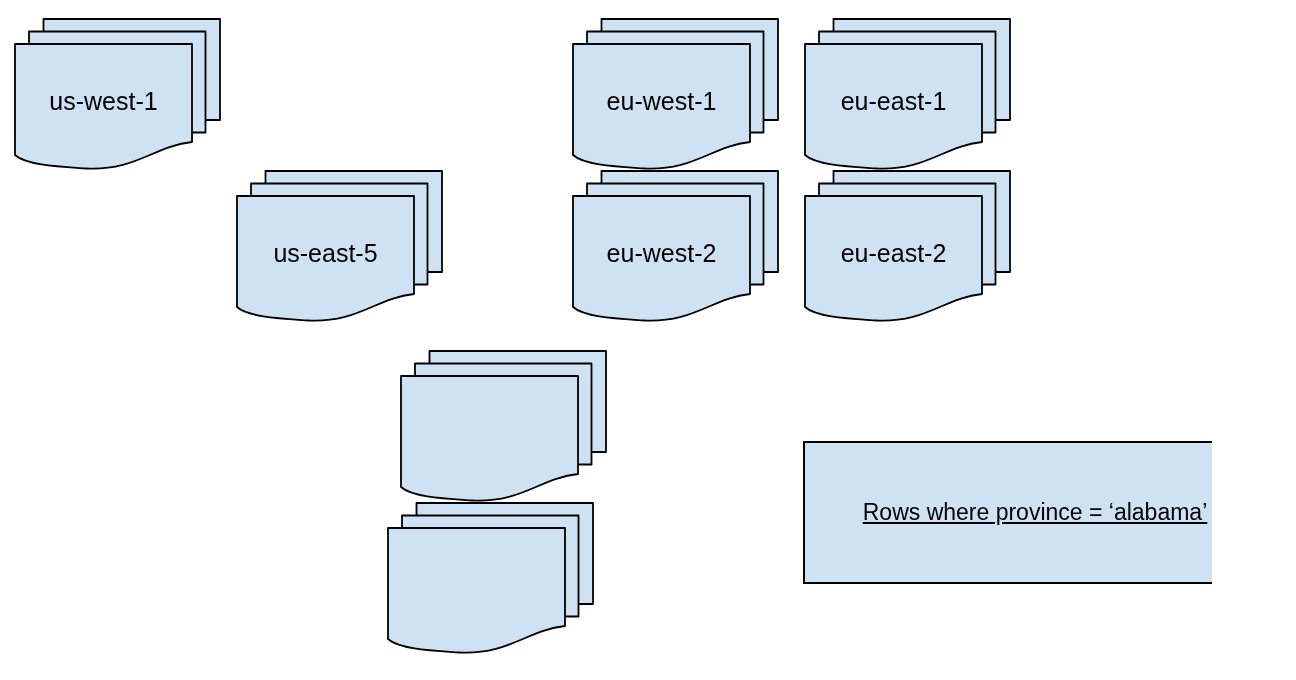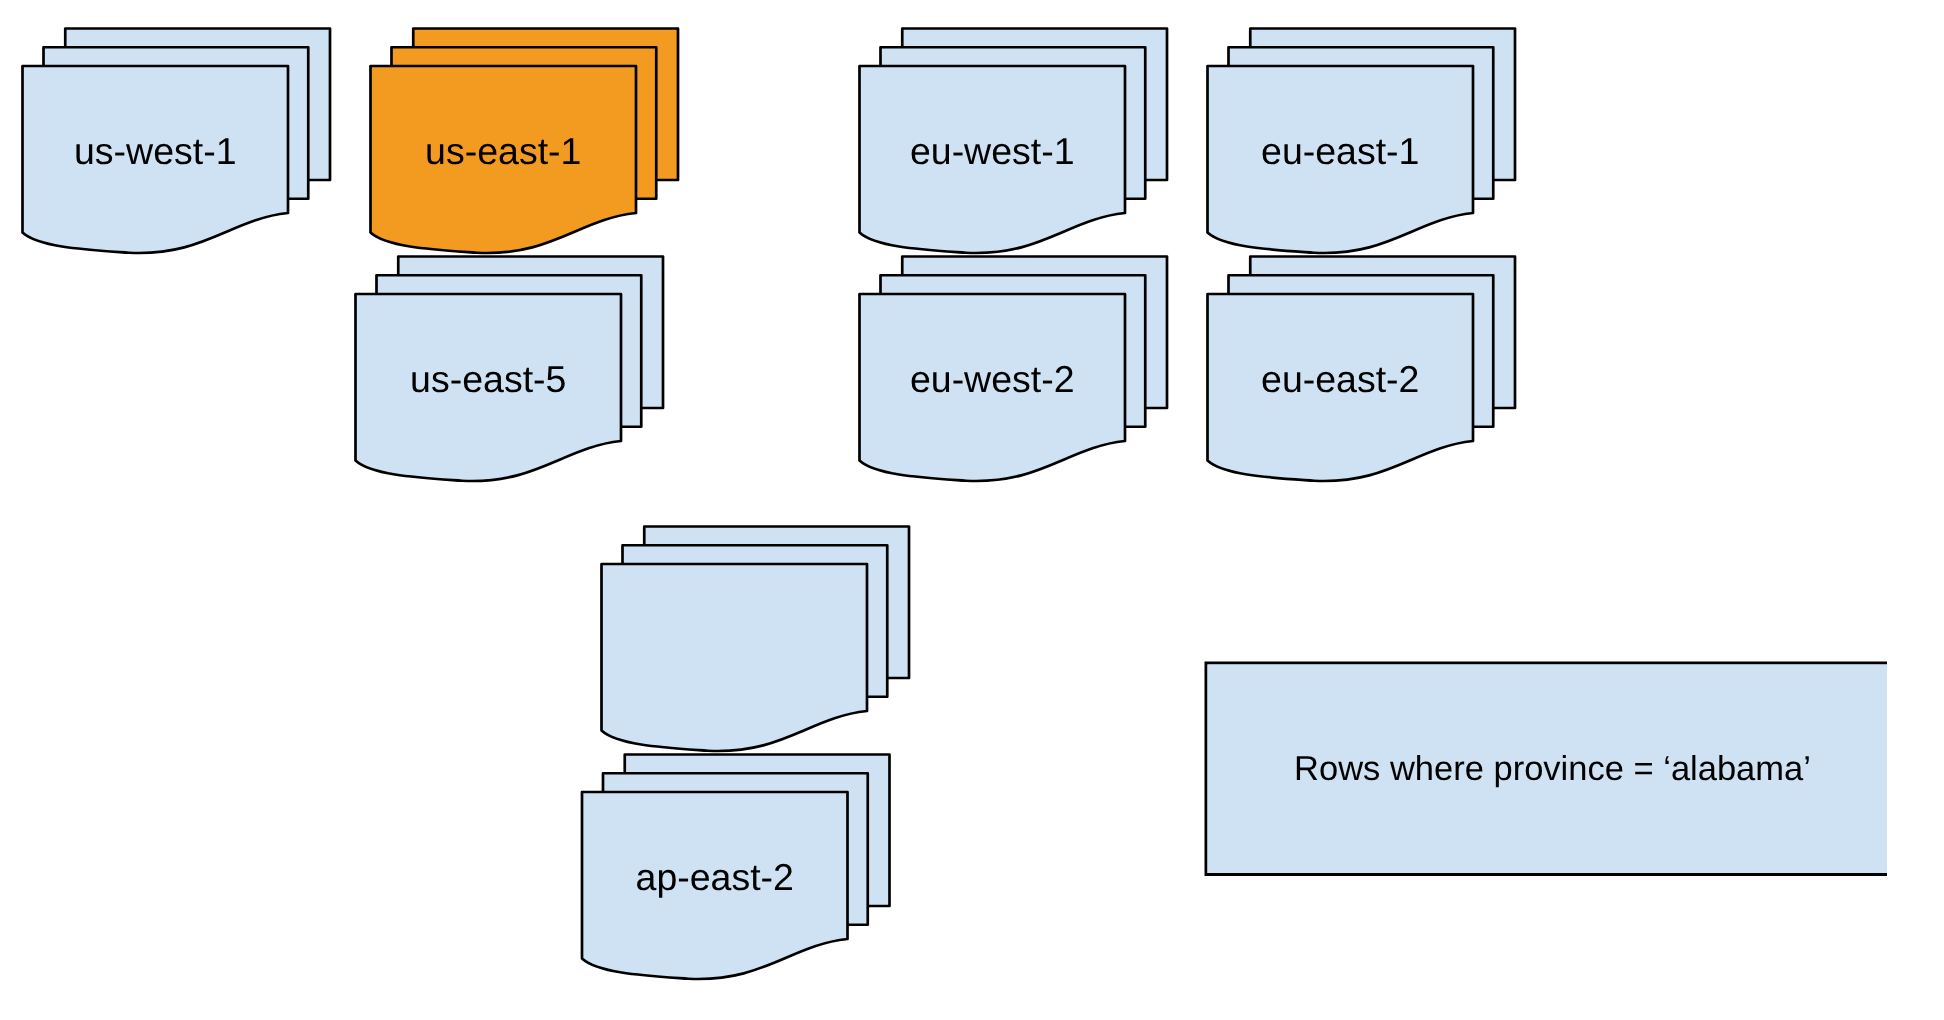--- a/index.html
+++ b/index.html
@@ -7,21 +7,20 @@
     padding: 0;
     background: #ffffff;
     font-family: "Liberation Sans", "DejaVu Sans", sans-serif;
   }
   .canvas {
     position: relative;
     width: 1212px;
     height: 680px;
     background: #ffffff;
     overflow: hidden;
-    padding-left: 46px;
   }
 
   
   .stack {
     position: absolute;
     width: 208px;
     height: 156px;
   }
   .stack svg {
     position: absolute;
@@ -56,20 +55,21 @@
   .legend {
     position: absolute;
     left: 803px;
     top: 441px;
     width: 464px;
     height: 143px;
     box-sizing: border-box;
     border: 2px solid #000000;
     display: flex;
     flex-direction: row;
+    text-decoration: underline;
   }
   .legend-row {
     flex: 1;
     display: flex;
     align-items: center;
     justify-content: center;
     font-size: 23px;
     color: #000000;
     white-space: nowrap;
   }
@@ -92,26 +92,20 @@
     </defs>
   </svg>
 
   <div class="stack" style="left:14px; top:18px">
     <svg width="208" height="156" viewBox="0 0 208 156">
         <use href="#doc-stack-shape"></use>
       </svg>
     <div class="stack-label">us-west-1</div>
   </div>
 
-  <div class="stack highlight" style="left:246px; top:18px">
-    <svg width="208" height="156" viewBox="0 0 208 156">
-        <use href="#doc-stack-shape"></use>
-      </svg>
-    <div class="stack-label">us-east-1</div>
-  </div>
 
   <div class="stack" style="left:572px; top:18px">
     <svg width="208" height="156" viewBox="0 0 208 156">
         <use href="#doc-stack-shape"></use>
       </svg>
     <div class="stack-label">eu-west-1</div>
   </div>
 
   <div class="stack" style="left:804px; top:18px">
     <svg width="208" height="156" viewBox="0 0 208 156">
@@ -145,21 +139,20 @@
   <div class="stack" style="left:400px; top:350px">
     <svg width="208" height="156" viewBox="0 0 208 156">
         <use href="#doc-stack-shape"></use>
       </svg>
   </div>
 
   <div class="stack" style="left:387px; top:502px">
     <svg width="208" height="156" viewBox="0 0 208 156">
         <use href="#doc-stack-shape"></use>
       </svg>
-    <div class="stack-label">ap-east-2</div>
   </div>
 
   <div class="legend">
     <div class="legend-row default">
       <span>Rows where province = ‘alabama’</span>
     </div>
   </div>
 
 </div>
 

